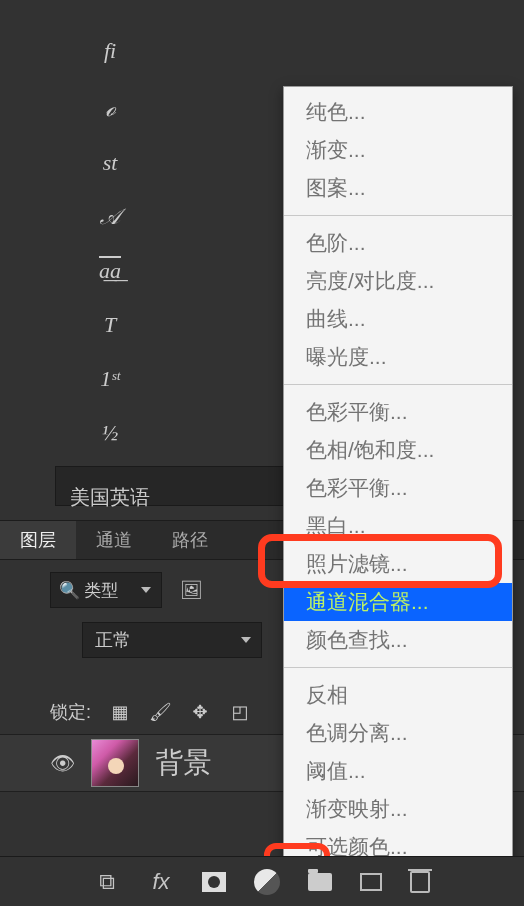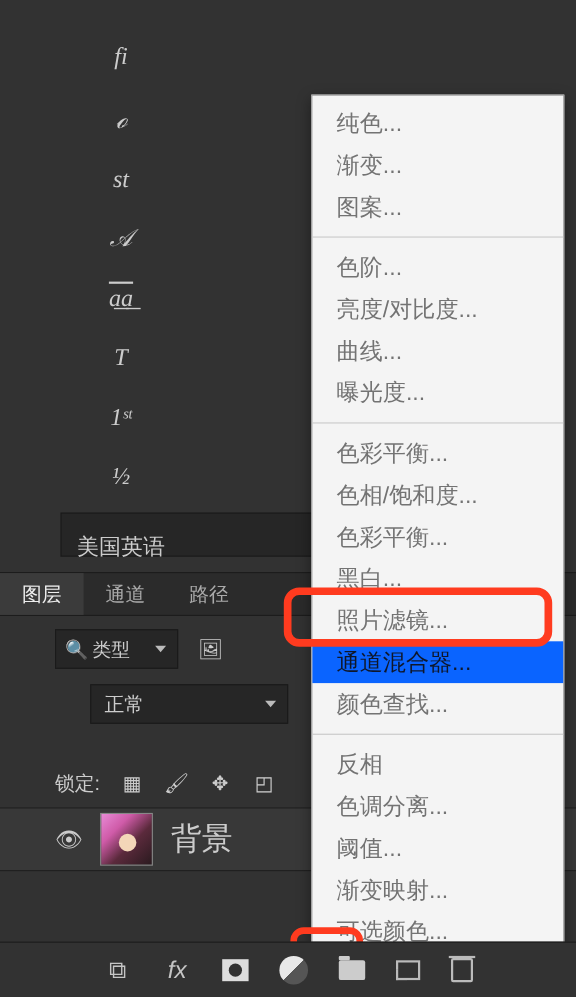--- a/index.html
+++ b/index.html
@@ -146,21 +146,21 @@
     padding: 6px 0;
   }
   .menu-item {
     padding: 5px 22px;
     font-size: 21px;
     color: #737373;
     cursor: default;
   }
   .menu-item.hl {
     background: #0a64ff;
-    color: #0f172a;
+    color: #bef264;
   }
   .menu-sep {
     height: 1px;
     background: #c8c8c8;
     margin: 8px 0;
   }
   
   .anno1 {
     position: absolute;
     left: 258px;

